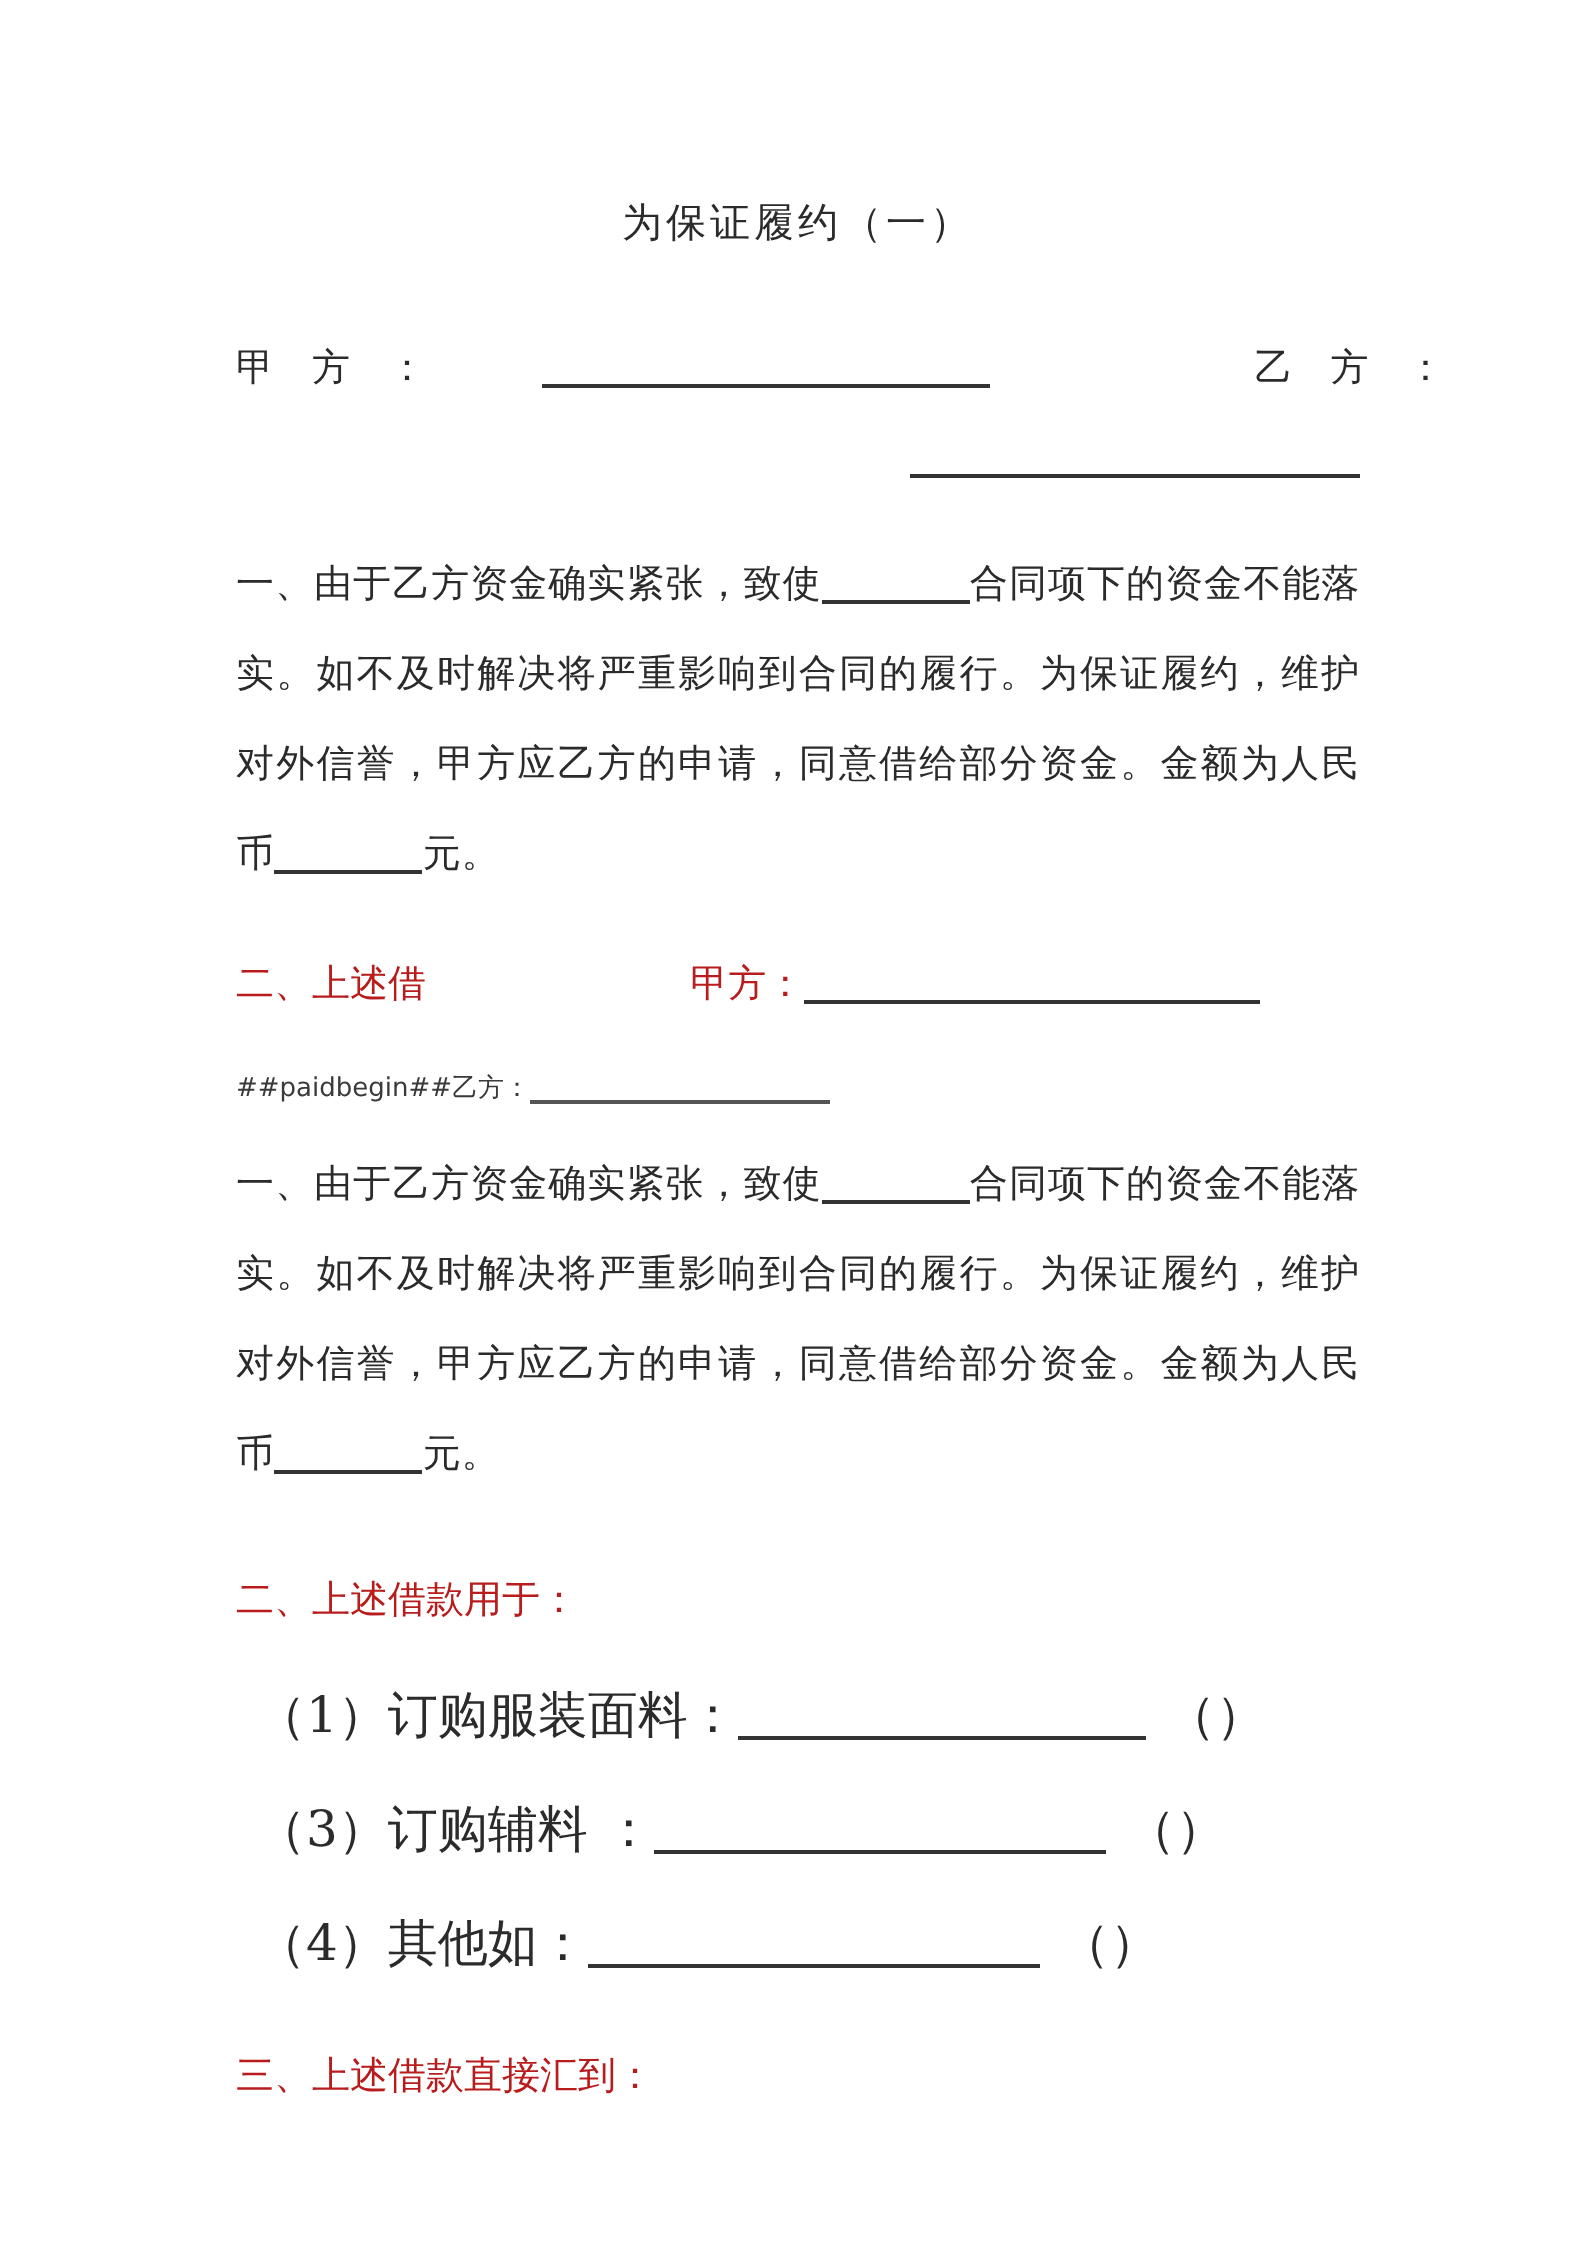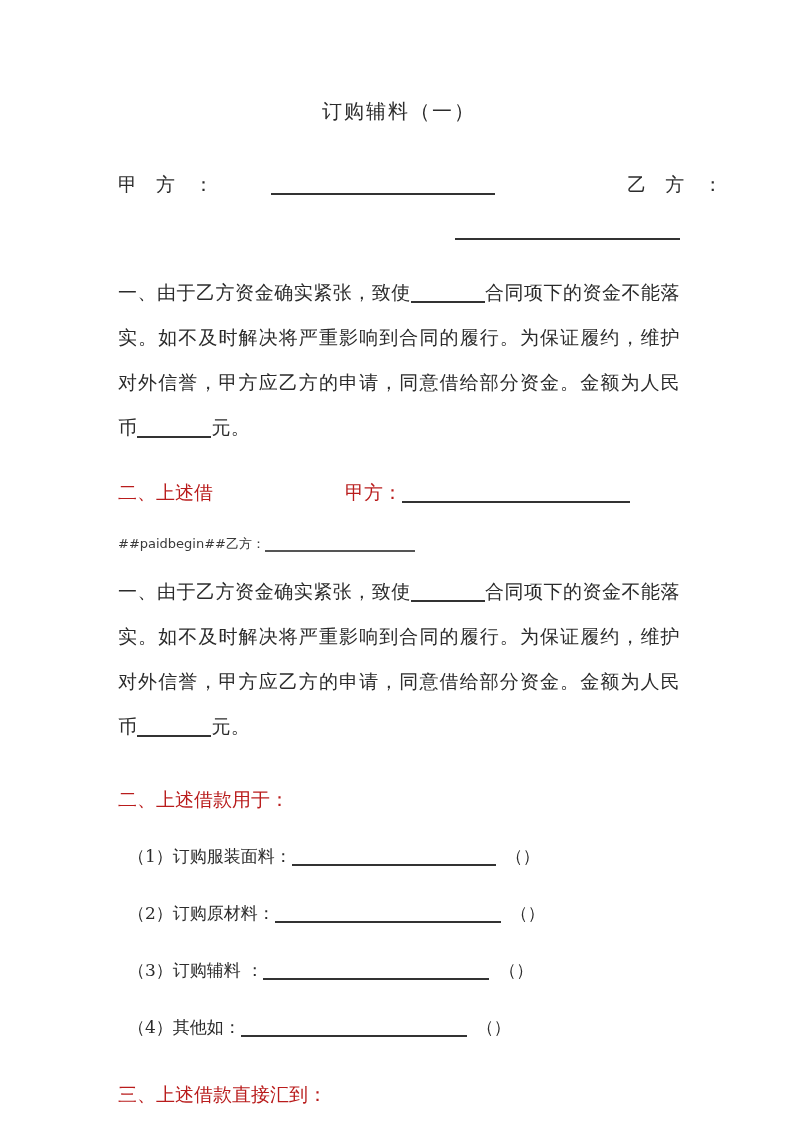--- a/index.html
+++ b/index.html
@@ -99,40 +99,40 @@
     font-size: 19px;
     line-height: 45px;
     color: #b91c1c;
     font-family: "DejaVu Serif", "Liberation Serif", serif;
     margin: 0 0 12px 0;
     white-space: nowrap;
   }
 
   
   .list-row {
-    font-size: 17px;
+    font-size: 25px;
     line-height: 45px;
     color: #2b2b2b;
     font-family: "DejaVu Serif", "Liberation Serif", serif;
     margin: 0 0 12px 0;
     padding-left: 10px;
     white-space: nowrap;
   }
   .list-row .tail { margin-left: 10px; }
 
   .spacer-18 { height: 18px; }
   .spacer-10 { height: 10px; }
 </style>
 </head>
 <body>
 
 <div class="page">
   <div class="content">
 
-    <h1 class="doc-title">订购辅料（一）</h1>
+    <h1 class="doc-title">为保证履约（一）</h1>
 
     <p class="party-line">
       <span>甲　方　：</span>
       <span class="gap-md"></span>
       <span class="blank b-party"></span>
       <span class="gap-lg"></span>
       <span>乙　方　：</span>
     </p>
     <p class="party-line">
       <span class="blank b-party2"></span>
@@ -161,23 +161,20 @@
     </p>
 
     <div class="spacer-18"></div>
 
     <p class="section-line">二、上述借款用于：</p>
 
     <p class="list-row">
       <span>（1）</span><span>订购服装面料：</span><span class="blank b-item"></span><span class="tail">（）</span>
     </p>
 
-    <p class="list-row">
-      <span>（2）</span><span>订购原材料：</span><span class="blank b-item4"></span><span class="tail">（）</span>
-    </p>
 
     <p class="list-row">
       <span>（3）</span><span>订购辅料 ：</span><span class="blank b-item4"></span><span class="tail">（）</span>
     </p>
 
     <p class="list-row">
       <span>（4）</span><span>其他如：</span><span class="blank b-item4"></span><span class="tail">（）</span>
     </p>
 
     <div class="spacer-10"></div>

